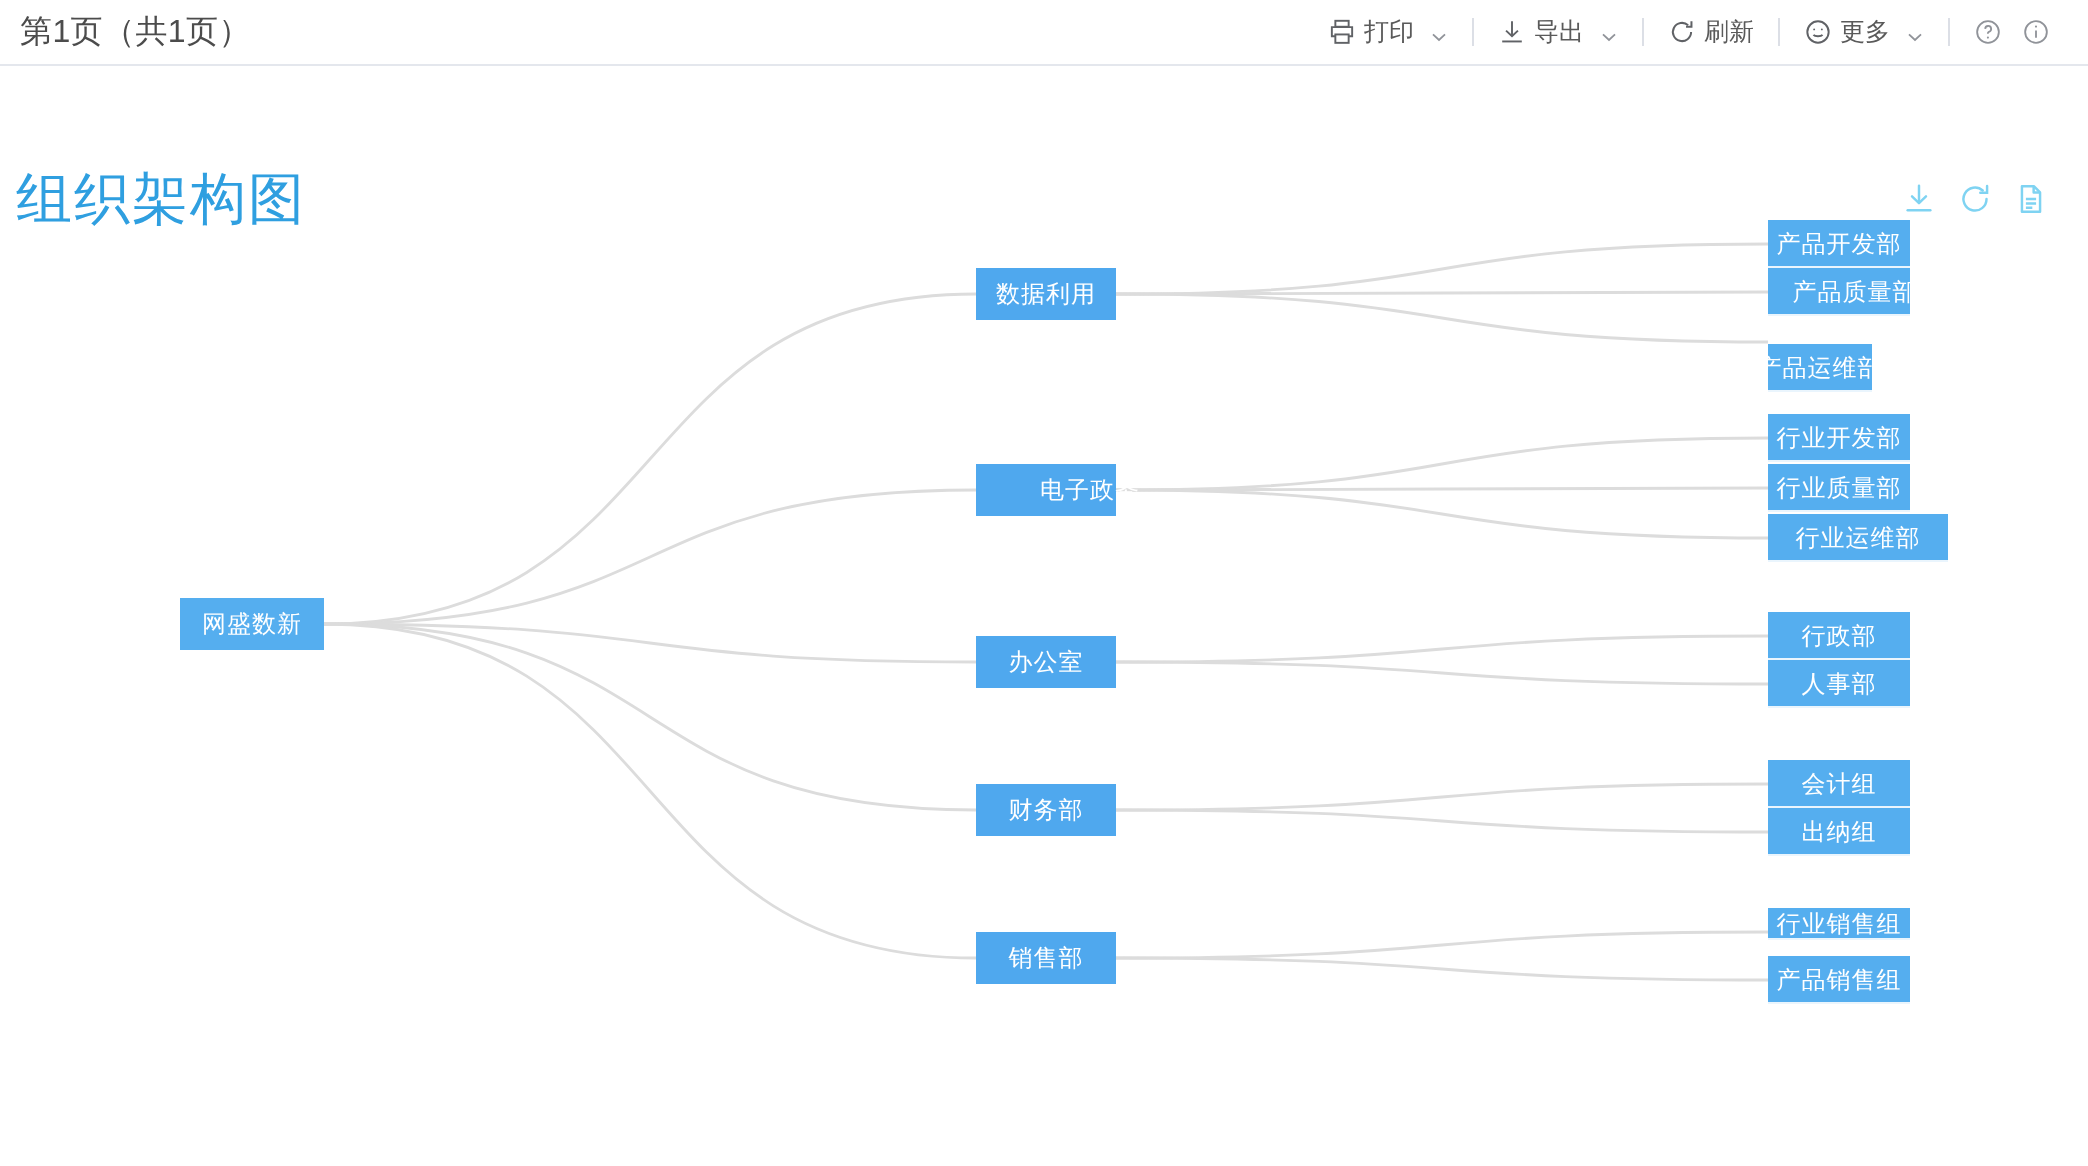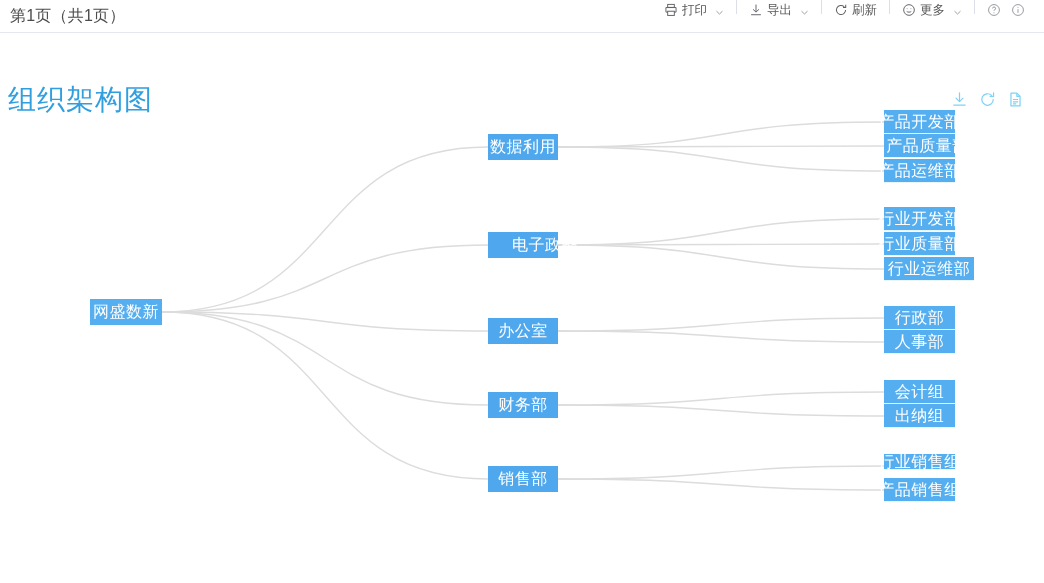--- a/index.html
+++ b/index.html
@@ -32,21 +32,21 @@
   }
   .page-indicator {
     margin-left: 10px;
     font-size: 16px;
     color: #4c4c4c;
     letter-spacing: 0.2px;
     white-space: nowrap;
   }
   .toolbar {
     display: flex;
-    align-items: flex-start;
+    align-items: center;
     margin-right: 14px;
     height: 100%;
   }
   .tb-item {
     display: flex;
     align-items: center;
     gap: 4px;
     font-size: 12.5px;
     color: #5a5a5a;
     padding: 3px 5px;
@@ -126,21 +126,21 @@
     left: 0; top: 0;
     width: 1044px;
     height: 550px;
     pointer-events: none;
   }
   .node {
     position: absolute;
     box-sizing: border-box;
     background: #54aef0;
     color: #ffffff;
-    font-size: 16px;
+    font-size: 12px;
     display: flex;
     align-items: center;
     justify-content: center;
     white-space: nowrap;
     letter-spacing: 0.5px;
     cursor: default;
     line-height: 1;
   }
   .node.root      { background: #55aeef; }
   .node.level1    { background: #4fa8ee; }
@@ -311,21 +311,21 @@
           </div>
           <div class="node level1" style="left: 488px; top: 433px; width: 70px; height: 26px;">
             <span>销售部</span>
           </div>
           <div class="node leaf" style="left: 884px; top: 77px; width: 71px; height: 24px;">
             <span>产品开发部</span>
           </div>
           <div class="node leaf" style="left: 884px; top: 101px; width: 71px; height: 24px; padding-left: 16px;">
             <span>产品质量部</span>
           </div>
-          <div class="node leaf" style="left: 884px; top: 126px; width: 71px; height: 24px;">
+          <div class="node leaf" style="left: 884px; top: 139px; width: 52px; height: 24px;">
             <span>产品运维部</span>
           </div>
           <div class="node leaf" style="left: 884px; top: 174px; width: 71px; height: 24px;">
             <span>行业开发部</span>
           </div>
           <div class="node leaf" style="left: 884px; top: 199px; width: 71px; height: 24px;">
             <span>行业质量部</span>
           </div>
           <div class="node leaf" style="left: 884px; top: 224px; width: 90px; height: 24px;">
             <span>行业运维部</span>

